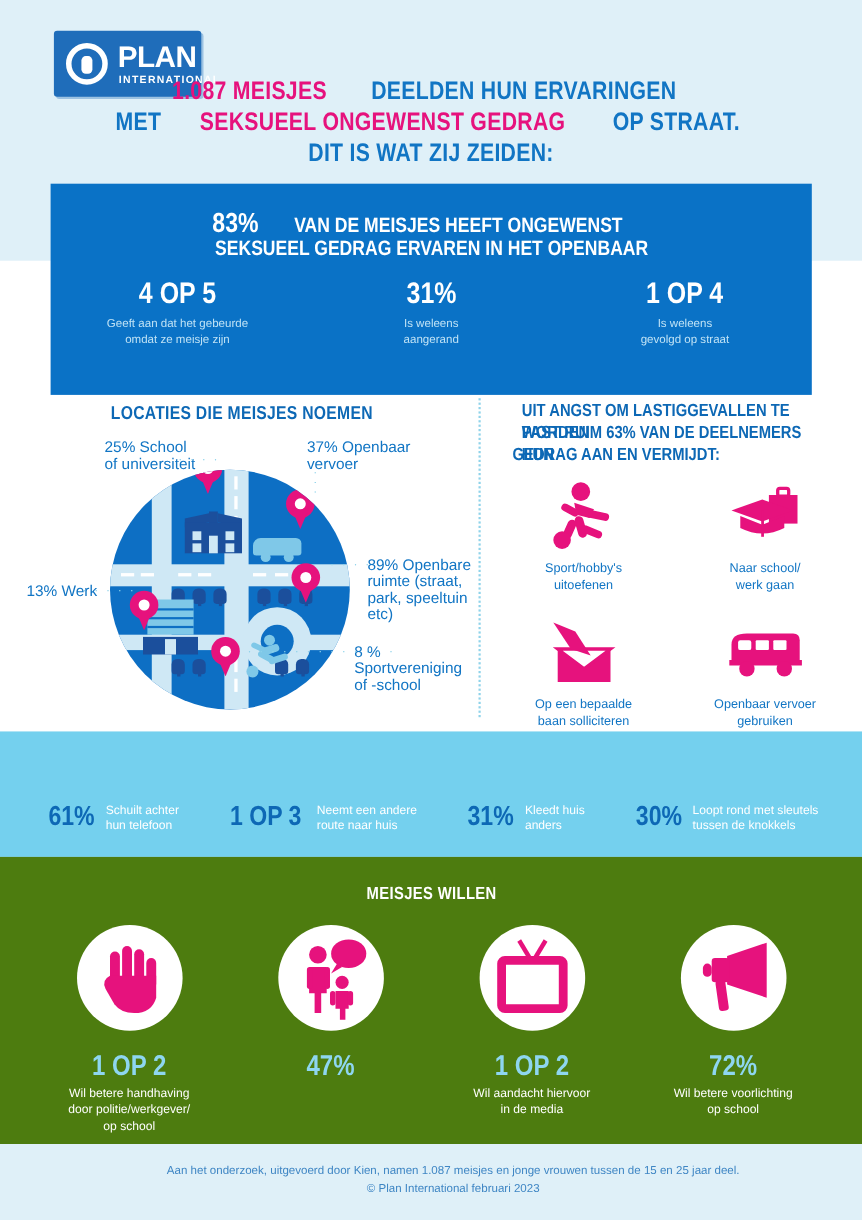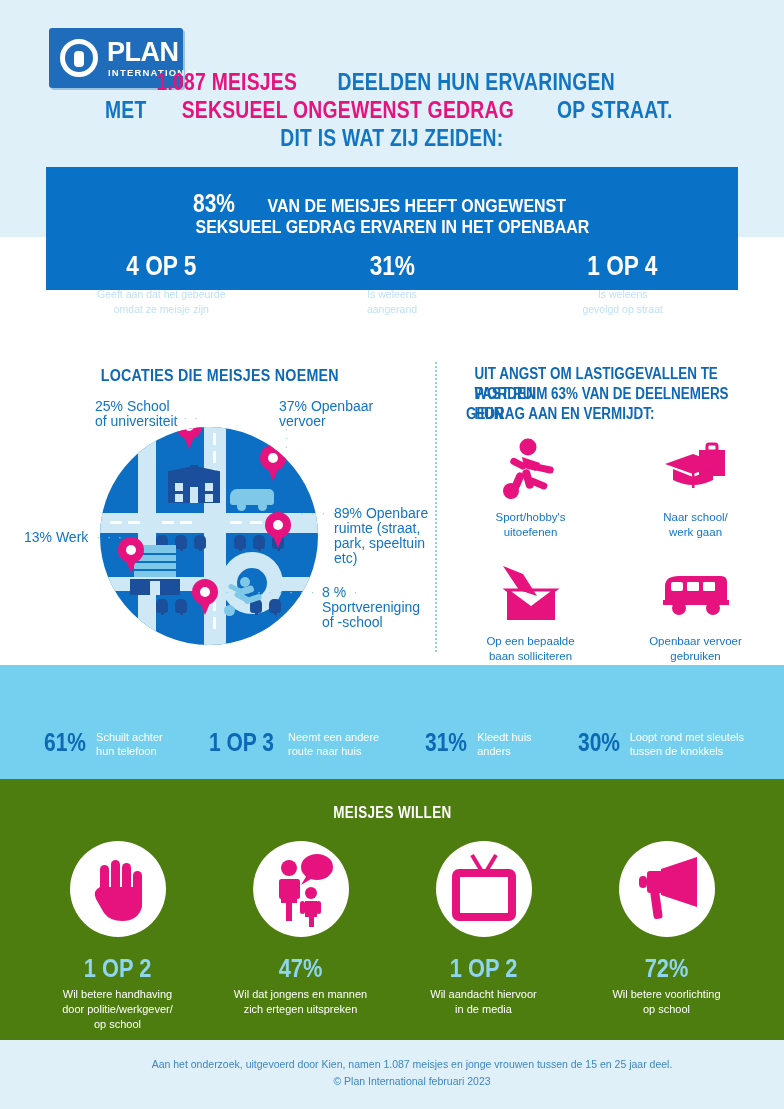--- a/index.html
+++ b/index.html
@@ -55,21 +55,21 @@
   .cpink{color:#e6127d;}
   .cblue{color:#1175c4;}
 
   
   #whitebg{
     position:absolute;left:0;top:237px;width:784px;height:428px;background:#ffffff;
   }
 
   
   #statsbox{
-    position:absolute;left:46px;top:167px;width:692px;height:123px;
+    position:absolute;left:46px;top:167px;width:692px;height:192px;
     background:#0a72c6;
   }
   #stats-title{
     position:absolute;left:0;top:24px;width:692px;text-align:center;line-height:24px;
   }
   #stats-title .ln{display:block;height:24px;}
   #stats-title .t{
     display:inline-block;
     font-family:"Liberation Sans Narrow","Liberation Sans",sans-serif;
     font-weight:bold;color:#ffffff;font-size:19px;
@@ -581,24 +581,20 @@
           <path d="M28 38 L44 38 L44 62 L39 62 L39 80 L33 80 L33 62 L28 62 Z" fill="#e6127d"></path>
           <rect x="26" y="38" width="5" height="20" rx="2.5" fill="#e6127d"></rect>
           <rect x="42" y="38" width="5" height="20" rx="2.5" fill="#e6127d"></rect>
           <circle cx="58" cy="52" r="6" fill="#e6127d"></circle>
           <path d="M52 60 L64 60 L64 76 L61 76 L61 86 L56 86 L56 76 L52 76 Z" fill="#e6127d"></path>
           <rect x="47" y="60" width="5" height="13" rx="2.5" fill="#e6127d"></rect>
           <rect x="63" y="60" width="5" height="13" rx="2.5" fill="#e6127d"></rect>
         </svg>
       </div>
       <span class="wnum">47%</span>
-      <span class="wdesc">
-        <span>Wil dat jongens en mannen</span><br>
-        <span>zich ertegen uitspreken</span>
-      </span>
     </div>
 
     <div class="wcell">
       <div class="wcircle">
         <svg width="96" height="96" viewBox="0 0 96 96">
           <line x1="48" y1="34" x2="36" y2="14" stroke="#e6127d" stroke-width="4"></line>
           <line x1="48" y1="34" x2="60" y2="14" stroke="#e6127d" stroke-width="4"></line>
           <rect x="20" y="32" width="56" height="44" rx="3" fill="none" stroke="#e6127d" stroke-width="8"></rect>
         </svg>
       </div>

